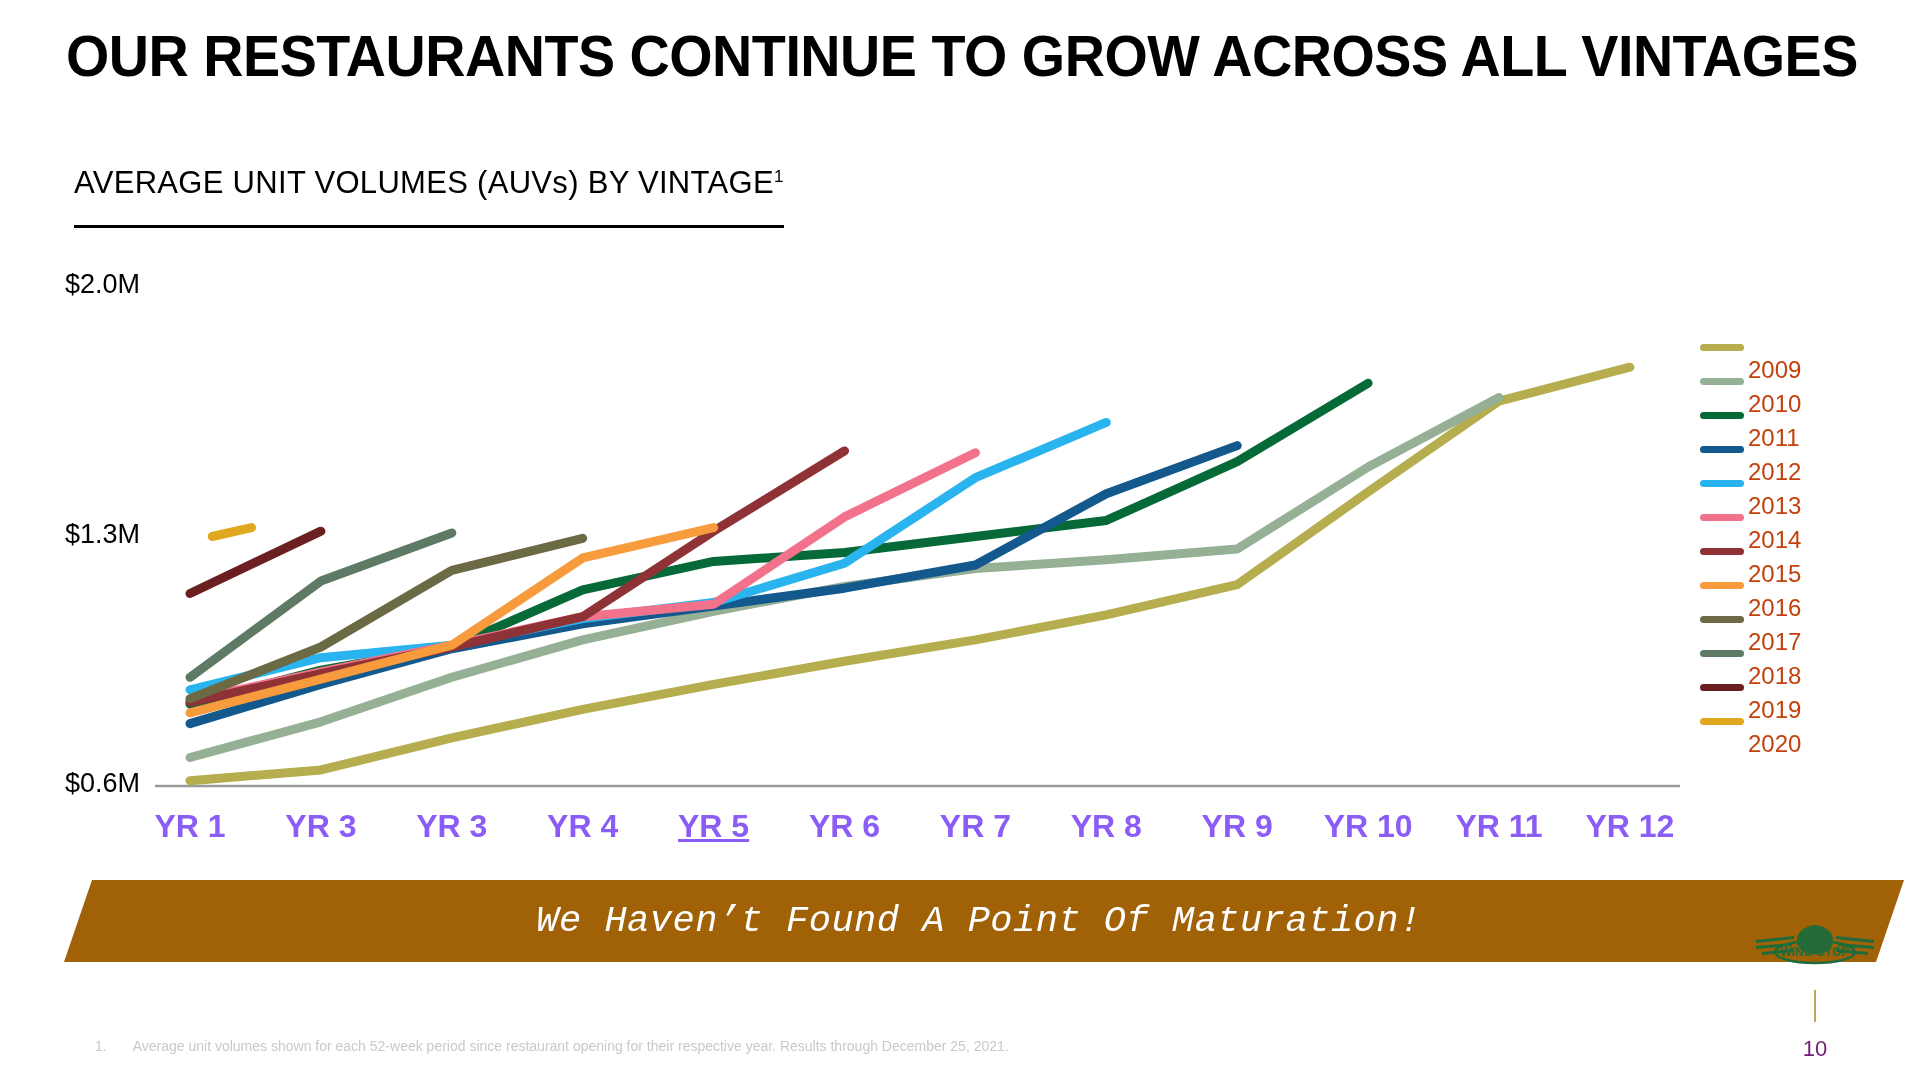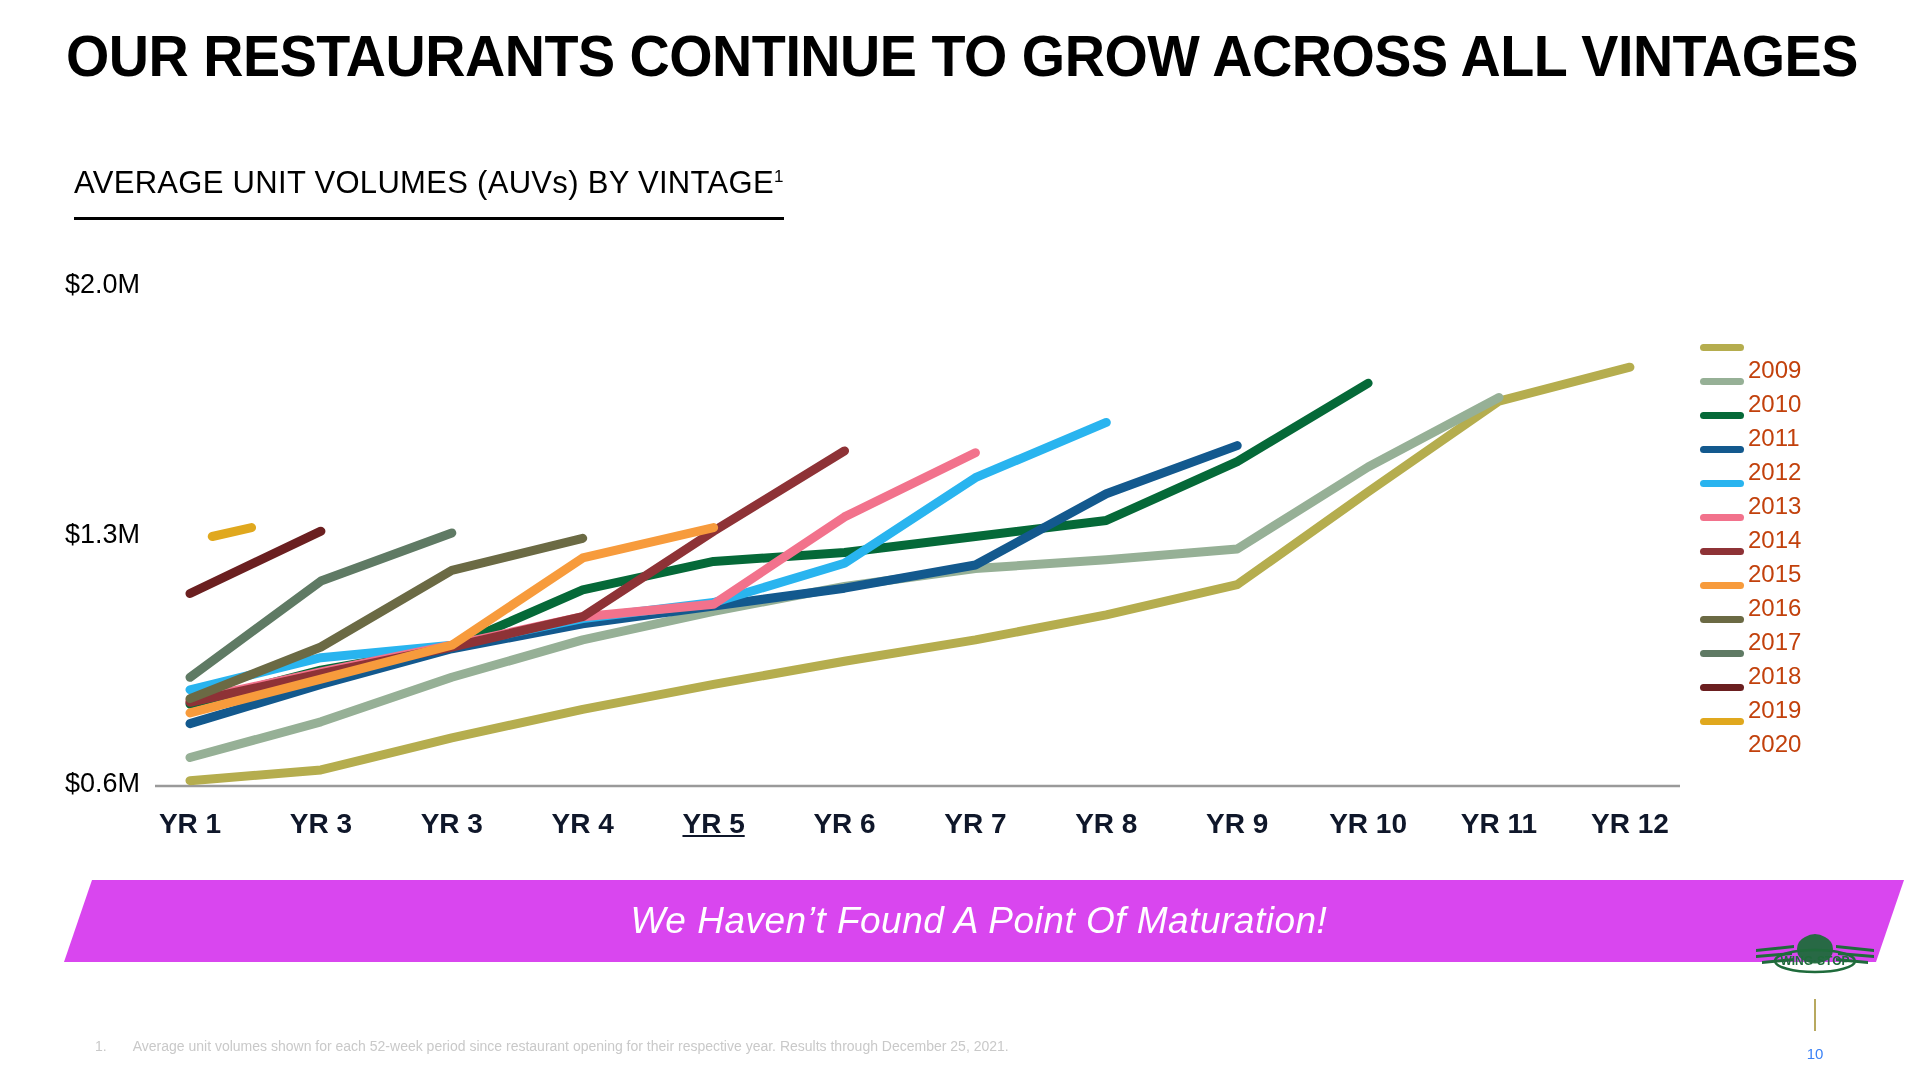--- a/index.html
+++ b/index.html
@@ -25,70 +25,70 @@
     white-space:nowrap;
     font-stretch:condensed;
   }
   
   .subtitle-wrap {
     position:absolute; left:74px; top:165px;
   }
   .subtitle {
     font-size:31px; color:#000; letter-spacing:0.3px;
     white-space:nowrap; font-weight:400;
-    padding-bottom:16px;
+    padding-bottom:24px;
     border-bottom:3px solid #000;
     display:inline-block;
   }
   .subtitle sup { font-size:17px; vertical-align:super; }
 
   
   #chart-area { position:absolute; left:0; top:0; width:1920px; height:1080px; pointer-events:none;padding-left:24px; }
   .ytick {
     position:absolute; font-size:27px; color:#000; font-weight:400;
     white-space:nowrap; text-align:right; width:120px;
   }
   .xtick {
-    position:absolute; font-size:28px; color:#0f172a; font-weight:bold;
+    position:absolute; font-size:32px; color:#8b5cf6; font-weight:bold;
     white-space:nowrap; text-align:center; width:130px;
   }
 
   
   .legend { position:absolute; left:1700px; top:330px; }
   .legend-row { display:flex; align-items:center; height:34px; }
   .legend-swatch { width:44px; height:7px; border-radius:4px; margin-right:4px; flex:0 0 auto; }
   .legend-label { font-size:24px; color:#c2410c; line-height:1;margin-top:46px; }
 
   
   .banner {
     position:absolute; left:64px; top:880px;
     width:1840px; height:82px;
-    background:#d946ef;
+    background:#a16207;
     clip-path: polygon(28px 0, 1840px 0, 1812px 82px, 0 82px);
-    display:flex; align-items:center; justify-content:center;
+    display:flex; align-items:center; justify-content:center;font-family:Liberation Mono, monospace;
   }
   .banner-text {
     color:#ffffff; font-size:37px; font-style:italic; font-weight:400;
     letter-spacing:0.5px; margin-left:-10px;
   }
 
   
   .footnote {
     position:absolute; left:95px; top:1038px;
     font-size:14px; color:#c9c9c9; white-space:nowrap;
     display:flex; gap:26px;
   }
   
   .footer-brand {
     position:absolute; right:40px; bottom:18px;
     display:flex; align-items:center; gap:14px;flex-direction:column;
   }
   .brand-txt { color:#b8a95f; font-size:27px; letter-spacing:0.5px; }
   .brand-div { width:2px; height:32px; background:#b8a95f; }
-  .brand-page { color:#3b82f6; font-size:15px; }
+  .brand-page { color:#701a75; font-size:22px; }
 </style>
 </head>
 <body>
 
 <div id="slide">
 
   <div class="title">OUR RESTAURANTS CONTINUE TO GROW ACROSS ALL VINTAGES</div>
 
   <div class="subtitle-wrap">
     <div class="subtitle">

